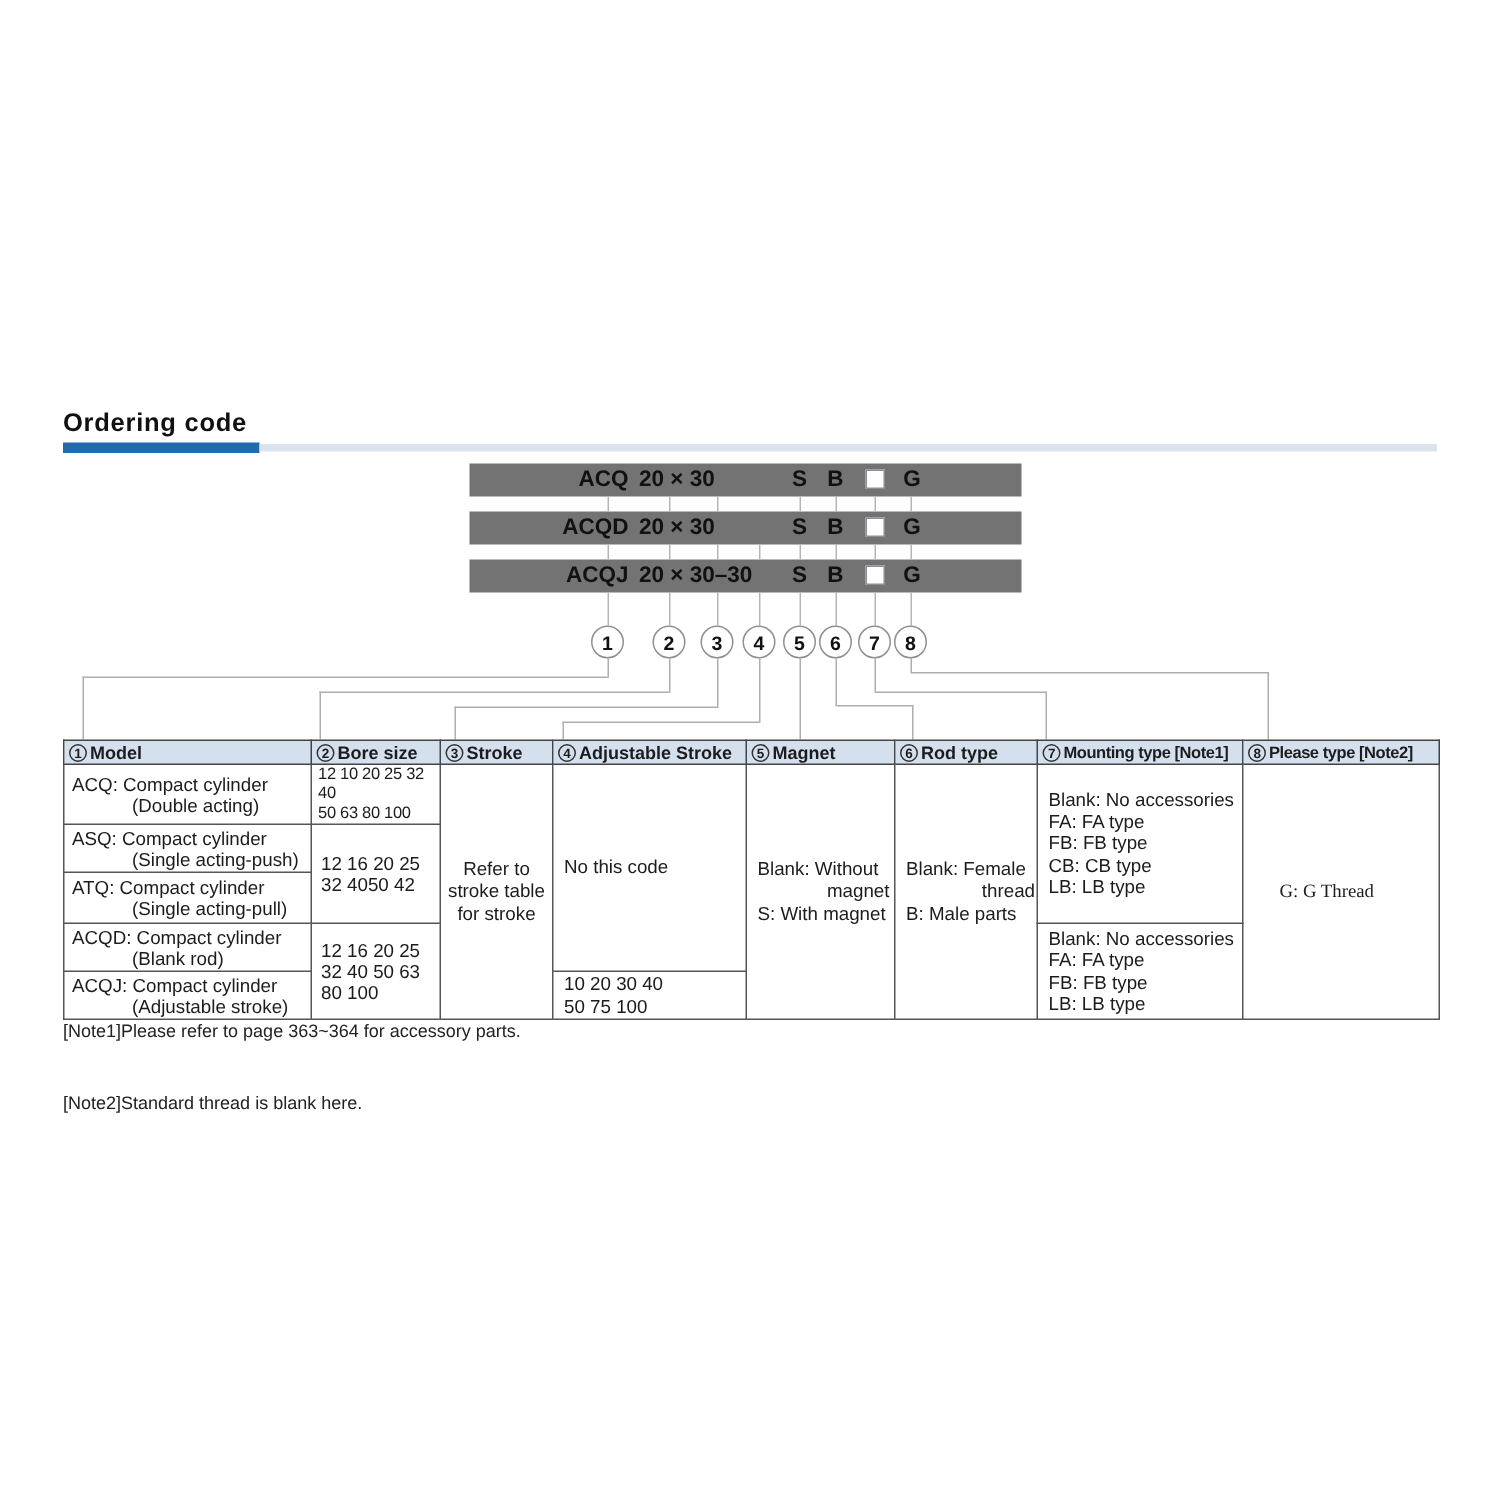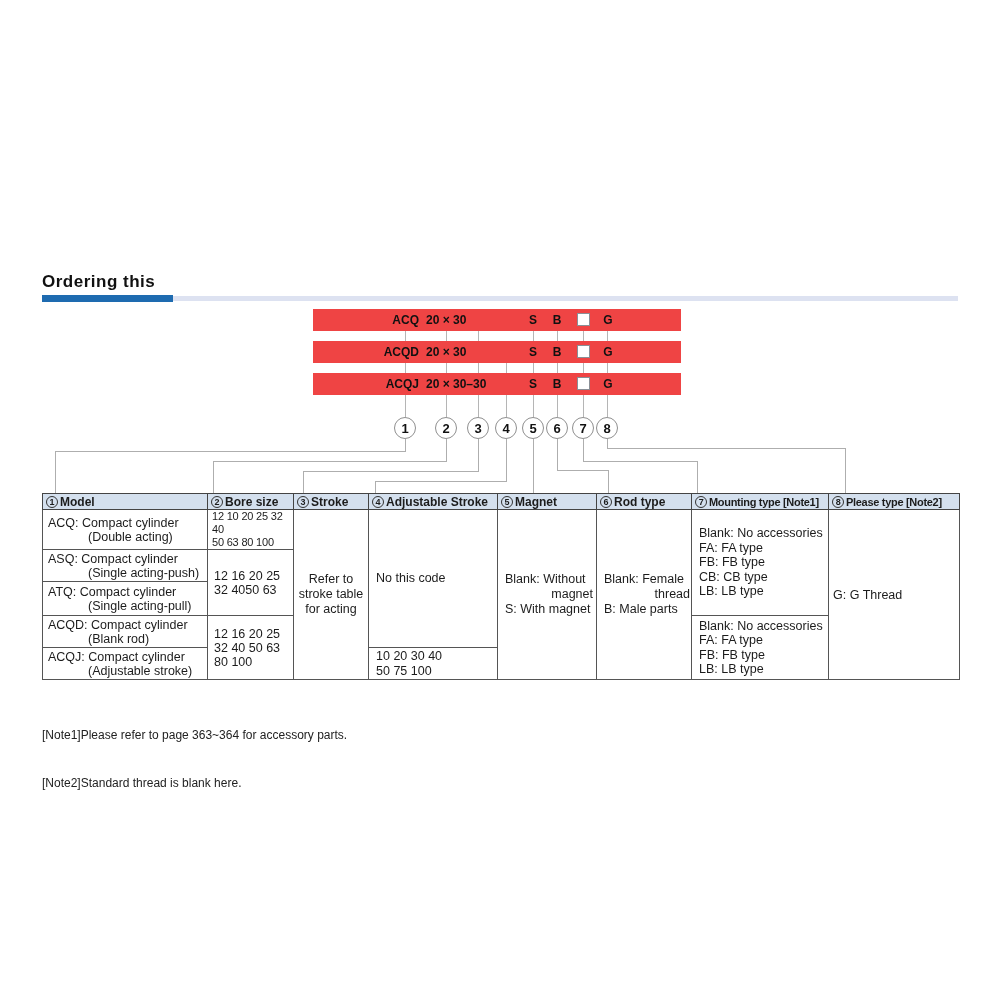--- a/index.html
+++ b/index.html
@@ -11,22 +11,22 @@
   
   .title {
     position:absolute; left:42px; top:272px; font-size:17px; font-weight:bold;
     letter-spacing:0.5px; color:#111;
   }
   .title-bar-dark { position:absolute; left:42px; top:295px; width:131px; height:7px; background:#1e6bb0; }
   .title-bar-light { position:absolute; left:173px; top:296px; width:785px; height:5px; background:#dde2f1; }
 
   
   .code-bar {
-    position:absolute; left:313px; width:368px; height:22px; background:#ef4444;
-    font-size:12px; font-weight:bold; color:#111; line-height:22px;padding-left:47px;
+    position:absolute; left:313px; width:368px; height:22px; background:#737373;
+    font-size:15px; font-weight:bold; color:#111; line-height:22px;padding-left:47px;
   }
   .bar1 { top:309px; } .bar2 { top:341px; } .bar3 { top:373px; }
   .code-bar span { position:absolute; white-space:nowrap; }
   .c-model { left:0; width:106px; text-align:right; }
   .c-size  { left:113px;text-align:right; }
   .c-s { left:210px; width:20px; text-align:center; }
   .c-b { left:234px; width:20px; text-align:center; }
   .c-g { left:285px; width:20px; text-align:center; }
   .c-box {
     position:absolute; left:264px; top:4px; width:13px; height:13px;
@@ -68,32 +68,32 @@
   .cell-bore { padding-left:6px; line-height:14px; }
   .cell-bore.tight { font-size:11px; line-height:13px; padding-left:4px; letter-spacing:-0.2px; }
   .cell-stroke { text-align:center; line-height:15px; }
   .cell-adj, .cell-adj2 { padding-left:7px; line-height:15px; }
   .cell-magnet, .cell-rod { padding-left:7px; line-height:15px; }
   .cell-magnet .blk { width:88px; } .cell-rod .blk { width:86px; }
   .blk .l { display:block; }
   .blk .l2 { text-align:right; }
   .cell-mounting { padding-left:7px; line-height:14.5px; }
   .cell-mounting .l { display:block; white-space:nowrap; }
-  .cell-thread { padding-left:4px; }
-
-  
-  .note { position:absolute; left:42px; font-size:12px; color:#222;margin-top:48px; }
+  .cell-thread { padding-left:24px;font-family:Liberation Serif, serif; }
+
+  
+  .note { position:absolute; left:42px; font-size:12px; color:#222; }
   .note1 { top:680px; } .note2 { top:728px; }
 </style>
 </head>
 <body>
 
 <div class="page">
 
-  <div class="title">Ordering this</div>
+  <div class="title">Ordering code</div>
   <div class="title-bar-dark"></div>
   <div class="title-bar-light"></div>
 
   <div class="code-bar bar1">
     <span class="c-model">ACQ</span>
     <span class="c-size">20 × 30</span>
     <span class="c-s">S</span>
     <span class="c-b">B</span>
     <span class="c-box"></span>
     <span class="c-g">G</span>
@@ -245,21 +245,21 @@
       </tr>
       <tr class="r1">
         <td class="cell-model"><span>ACQ: Compact cylinder</span><span class="l2">(Double acting)</span></td>
         <td class="cell-bore tight">
               <span style="display:block">12 10 20 25 32 40</span>
               <span style="display:block">50 63 80 100</span>
             </td>
         <td class="cell-stroke" rowspan="5">
               <span style="display:block">Refer to</span>
               <span style="display:block">stroke table</span>
-              <span style="display:block">for acting</span>
+              <span style="display:block">for stroke</span>
             </td>
         <td class="cell-adj" rowspan="4"><span>No this code</span></td>
         <td class="cell-magnet" rowspan="5">
               <div class="blk">
                 <span class="l">Blank: Without</span>
                 <span class="l l2">magnet</span>
                 <span class="l">S: With magnet</span>
               </div>
             </td>
         <td class="cell-rod" rowspan="5">
@@ -275,21 +275,21 @@
               <span class="l">FB: FB type</span>
               <span class="l">CB: CB type</span>
               <span class="l">LB: LB type</span>
         </td>
         <td class="cell-thread" rowspan="5"><span>G: G Thread</span></td>
       </tr>
       <tr class="r2">
         <td class="cell-model"><span>ASQ: Compact cylinder</span><span class="l2">(Single acting-push)</span></td>
         <td class="cell-bore" rowspan="2">
               <span style="display:block">12 16 20 25</span>
-              <span style="display:block">32 4050 63</span>
+              <span style="display:block">32 4050 42</span>
             </td>
       </tr>
       <tr class="r3">
         <td class="cell-model"><span>ATQ: Compact cylinder</span><span class="l2">(Single acting-pull)</span></td>
       </tr>
       <tr class="r4">
         <td class="cell-model"><span>ACQD: Compact cylinder</span><span class="l2">(Blank rod)</span></td>
         <td class="cell-bore" rowspan="2">
               <span style="display:block">12 16 20 25</span>
               <span style="display:block">32 40 50 63</span>

